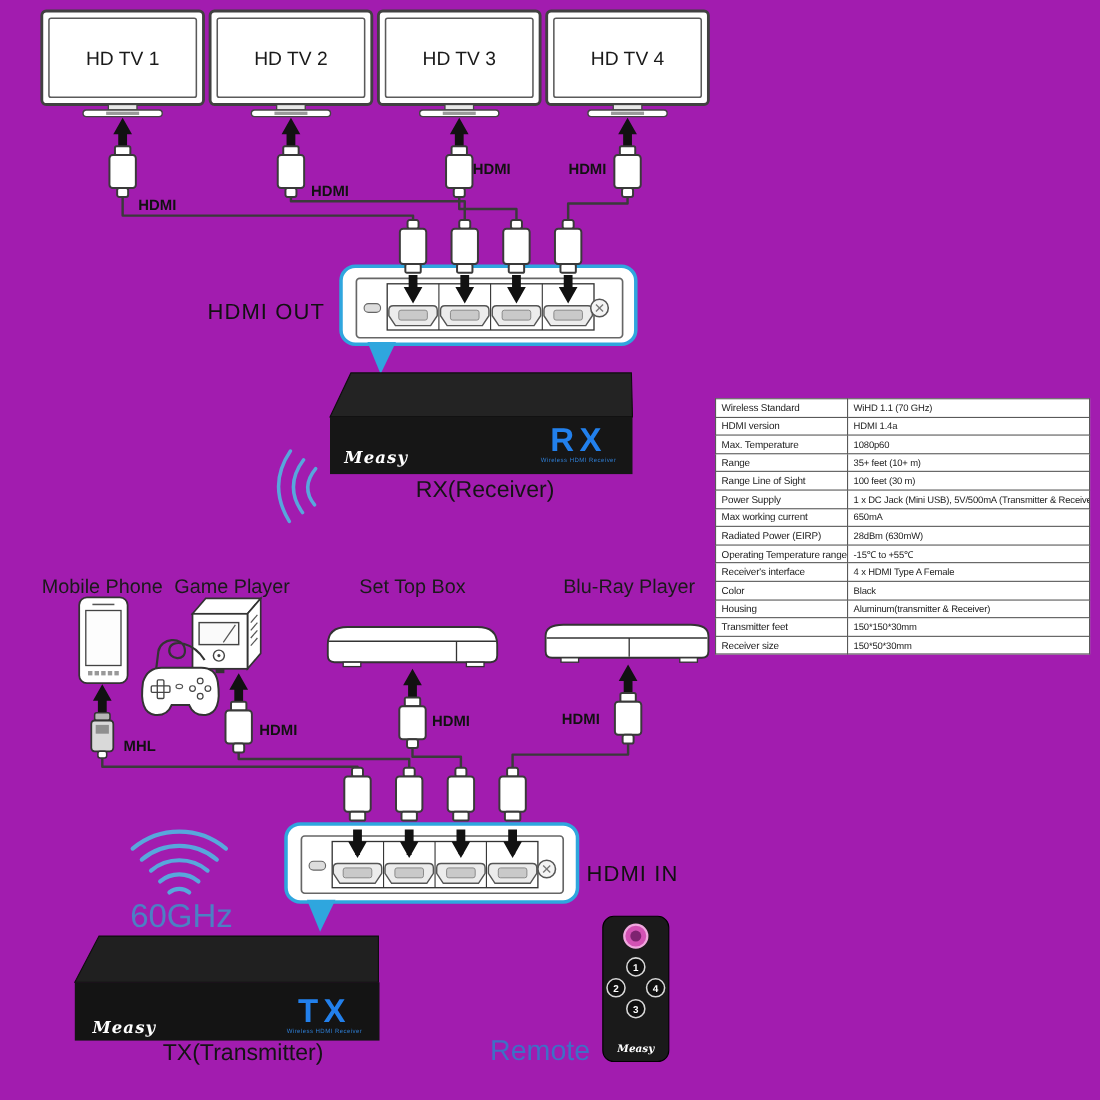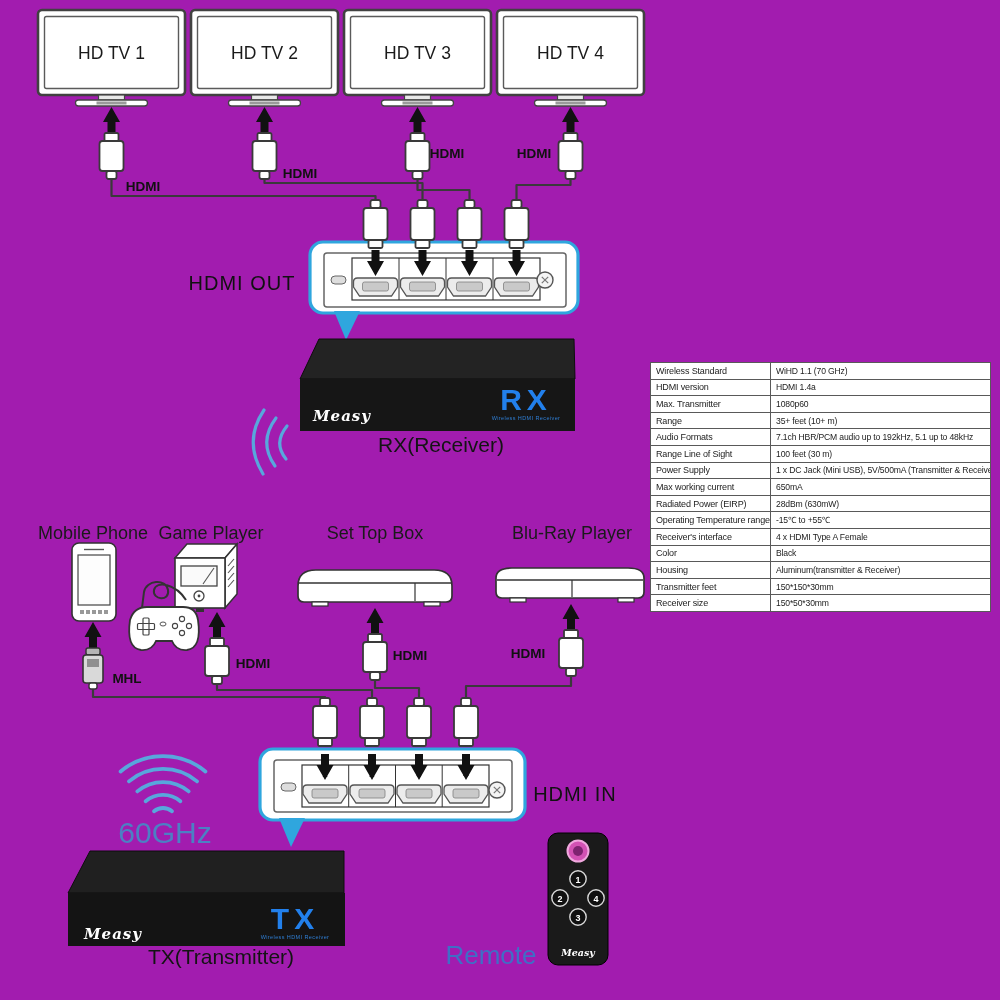--- a/index.html
+++ b/index.html
@@ -311,30 +311,26 @@
   <tbody>
     <tr>
           <td>Wireless Standard</td>
           <td class="val">WiHD 1.1 (70 GHz)</td>
         </tr>
     <tr>
           <td>HDMI version</td>
           <td class="val">HDMI 1.4a</td>
         </tr>
     <tr>
-          <td>Max. Transmitter</td>
+          <td>Max. Temperature</td>
           <td class="val">1080p60</td>
         </tr>
     <tr>
           <td>Range</td>
           <td class="val">35+ feet (10+ m)</td>
-        </tr>
-    <tr>
-          <td>Audio Formats</td>
-          <td class="val">7.1ch HBR/PCM audio up to 192kHz, 5.1 up to 48kHz</td>
         </tr>
     <tr>
           <td>Range Line of Sight</td>
           <td class="val">100 feet (30 m)</td>
         </tr>
     <tr>
           <td>Power Supply</td>
           <td class="val">1 x DC Jack (Mini USB), 5V/500mA (Transmitter &amp; Receiver)</td>
         </tr>
     <tr>

